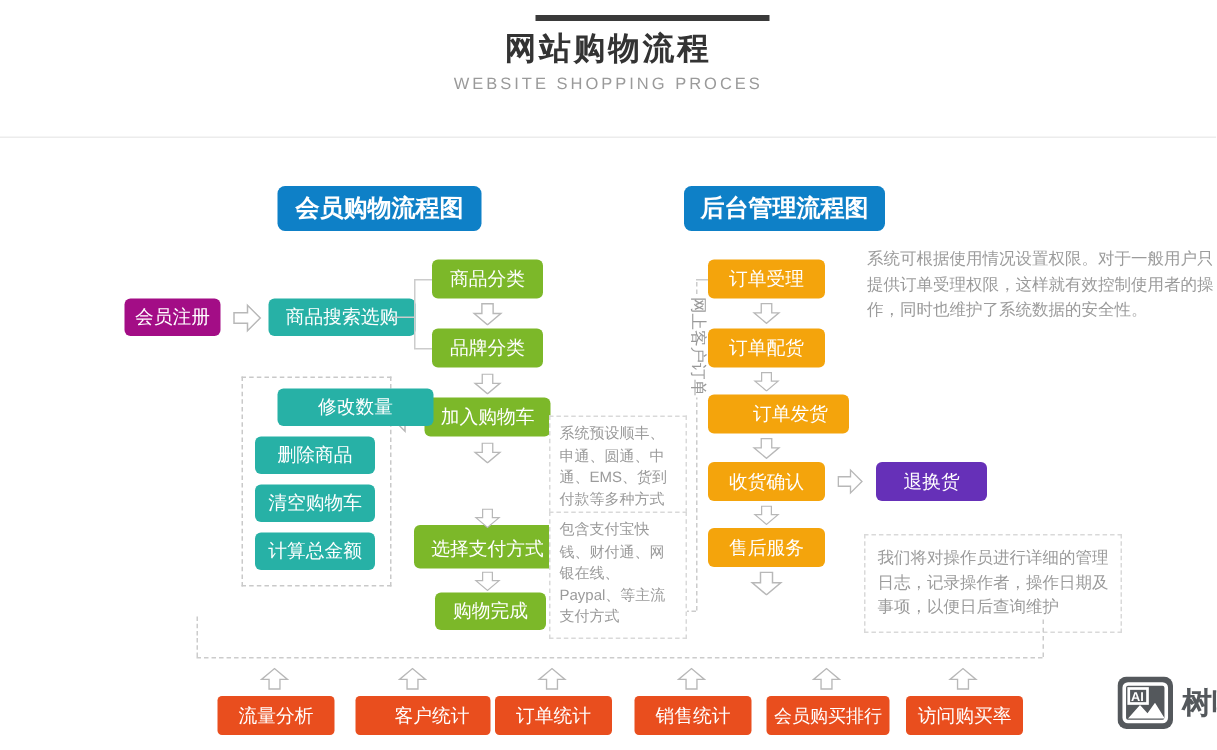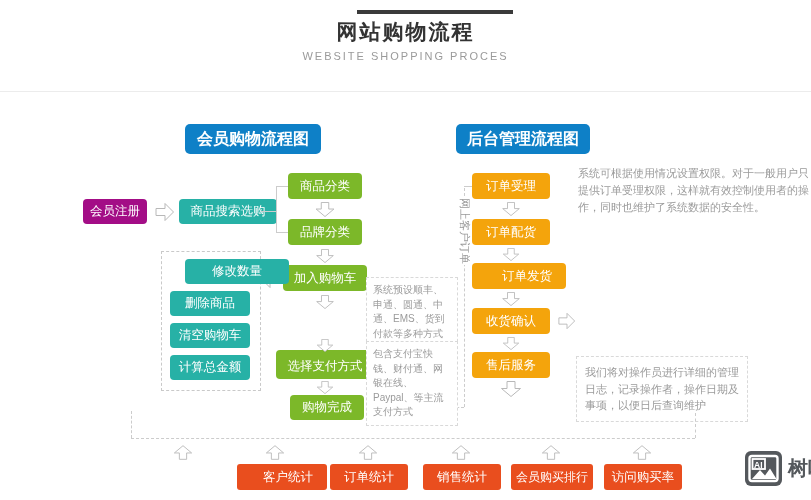--- a/index.html
+++ b/index.html
@@ -123,20 +123,21 @@
     <polygon points="7,0.5 15,0.5 15,7.5 20.5,7.5 11,15.5 1.5,7.5 7,7.5"></polygon>
     </svg>
   <div class="node orange" style="left:472px;top:352px;width:78px;height:26px;">售后服务</div>
   <svg class="ar" style="left:500px;top:381px;" width="22" height="16" viewBox="0 0 22 16">
     <polygon points="7,0.5 15,0.5 15,7.5 20.5,7.5 11,15.5 1.5,7.5 7,7.5"></polygon>
     </svg>
 
   <svg class="ar" style="left:556px;top:312px;" width="22" height="18" viewBox="0 0 20 20">
     <polygon points="1,6.5 10,6.5 10,1.5 18.5,10 10,18.5 10,13.5 1,13.5"></polygon>
     </svg>
+  <div class="node purple" style="left:584px;top:308px;width:74px;height:26px;">退换货</div>
 
   <div class="note" style="left:578px;top:165px;width:232px;font-size:11px;line-height:1.55;">系统可根据使用情况设置权限。对于一般用户只提供订单受理权限，这样就有效控制使用者的操作，同时也维护了系统数据的安全性。</div>
   <div class="note boxed" style="left:576px;top:356px;width:154px;padding:7px 8px;font-size:11px;line-height:1.5;">我们将对操作员进行详细的管理日志，记录操作者，操作日期及事项，以便日后查询维护</div>
 
   <div class="dash-v" style="left:131px;top:411px;height:27px;"></div>
   <div class="dash-h" style="left:131px;top:438px;width:564px;"></div>
   <div class="dash-v" style="left:695px;top:413px;height:25px;"></div>
 
   <svg class="ar" style="left:173px;top:445px;" width="20" height="15" viewBox="0 0 22 16">
     <polygon points="7,15.5 15,15.5 15,8.5 20.5,8.5 11,0.5 1.5,8.5 7,8.5"></polygon>
@@ -150,20 +151,21 @@
   <svg class="ar" style="left:451px;top:445px;" width="20" height="15" viewBox="0 0 22 16">
     <polygon points="7,15.5 15,15.5 15,8.5 20.5,8.5 11,0.5 1.5,8.5 7,8.5"></polygon>
     </svg>
   <svg class="ar" style="left:541px;top:445px;" width="20" height="15" viewBox="0 0 22 16">
     <polygon points="7,15.5 15,15.5 15,8.5 20.5,8.5 11,0.5 1.5,8.5 7,8.5"></polygon>
     </svg>
   <svg class="ar" style="left:632px;top:445px;" width="20" height="15" viewBox="0 0 22 16">
     <polygon points="7,15.5 15,15.5 15,8.5 20.5,8.5 11,0.5 1.5,8.5 7,8.5"></polygon>
     </svg>
 
+  <div class="node red" style="left:145px;top:464px;width:78px;height:26px;">流量分析</div>
   <div class="node red" style="left:237px;top:464px;width:78px;height:26px;padding-left:12px;">客户统计</div>
   <div class="node red" style="left:330px;top:464px;width:78px;height:26px;">订单统计</div>
   <div class="node red" style="left:423px;top:464px;width:78px;height:26px;">销售统计</div>
   <div class="node red" style="left:511px;top:464px;width:82px;height:26px;font-size:12px;">会员购买排行</div>
   <div class="node red" style="left:604px;top:464px;width:78px;height:26px;">访问购买率</div>
 
   <div class="logo">
     <svg width="37" height="35" viewBox="0 0 37 35">
       <rect x="0" y="0" width="37" height="35" rx="6" fill="#54585c"></rect>
       <rect x="4.5" y="5" width="28" height="25" rx="2.5" fill="none" stroke="#fff" stroke-width="2.4"></rect>

